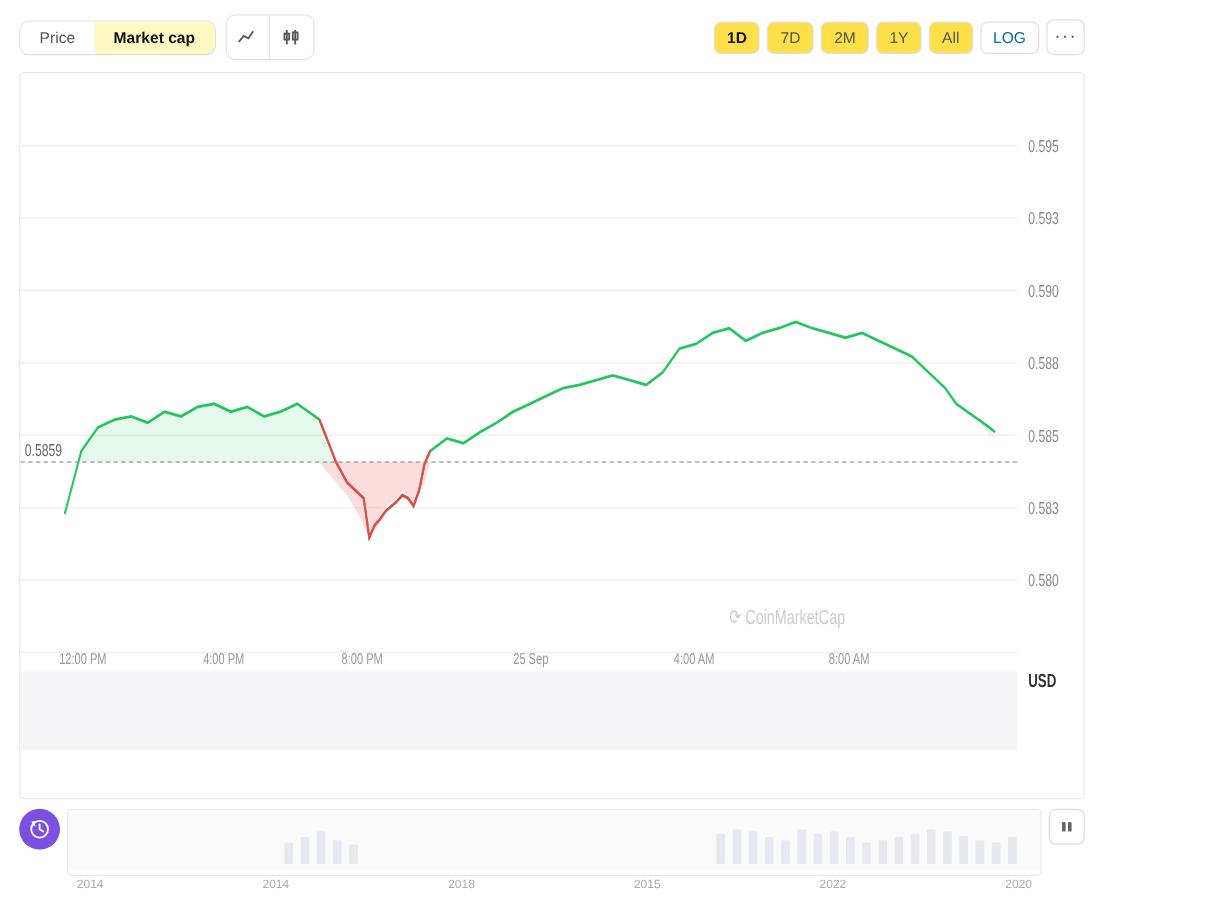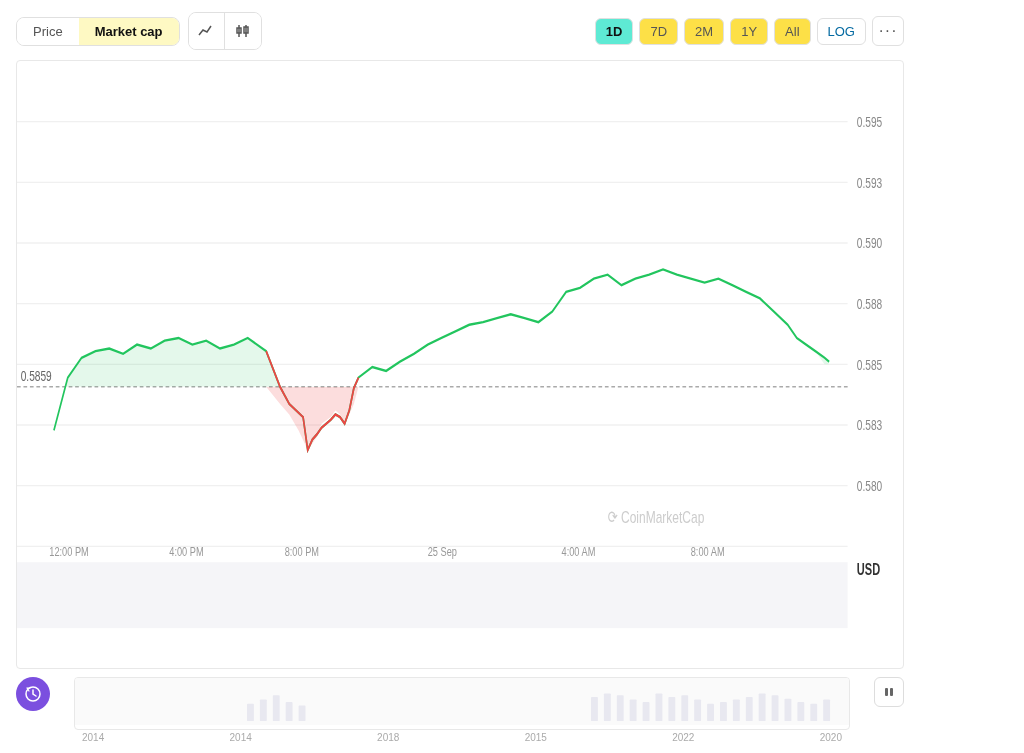--- a/index.html
+++ b/index.html
@@ -87,21 +87,21 @@
       padding: 5px 10px;
       font-size: 13px;
       font-weight: 500;
       cursor: pointer;
       background: #fde047;
       border: 1px solid #e0e0e0;
       border-radius: 6px;
       color: #555;
     }
     .time-btn.active {
-      background: #5eead4;
+      background: #fde047;
       color: #111;
       font-weight: 600;
     }
     .time-btn-log {
       padding: 5px 10px;
       font-size: 13px;
       font-weight: 500;
       cursor: pointer;
       background: #fff;
       border: 1px solid #e0e0e0;
@@ -500,21 +500,21 @@
 
         <text x="35" y="375" font-size="10" fill="#999" font-family="-apple-system,sans-serif">12:00 PM</text>
         <text x="165" y="375" font-size="10" fill="#999" font-family="-apple-system,sans-serif">4:00 PM</text>
         <text x="290" y="375" font-size="10" fill="#999" font-family="-apple-system,sans-serif">8:00 PM</text>
         <text x="445" y="375" font-size="10" fill="#999" font-family="-apple-system,sans-serif">25 Sep</text>
         <text x="590" y="375" font-size="10" fill="#999" font-family="-apple-system,sans-serif">4:00 AM</text>
         <text x="730" y="375" font-size="10" fill="#999" font-family="-apple-system,sans-serif">8:00 AM</text>
       </svg>
     </div>
 
-    <div style="display:flex; align-items:flex-start; margin-top:8px; gap:24px;">
+    <div style="display:flex; align-items:flex-start; margin-top:8px; gap:6px;">
       <div class="clock-btn">
         <svg width="18" height="18" viewBox="0 0 18 18" fill="none" xmlns="http://www.w3.org/2000/svg">
           <circle cx="9" cy="9" r="7" stroke="white" stroke-width="1.5"></circle>
           <polyline points="9,5 9,9 12,11" stroke="white" stroke-width="1.5" stroke-linecap="round"></polyline>
           <path d="M3 3 L5 6 M3 3 L6 3" stroke="white" stroke-width="1.2" stroke-linecap="round"></path>
         </svg>
       </div>
       <div style="flex:1; display:flex; flex-direction:column;">
         <div class="mini-chart-area">
           <svg width="100%" height="100%" viewBox="0 0 900 55" preserveAspectRatio="none" xmlns="http://www.w3.org/2000/svg">

